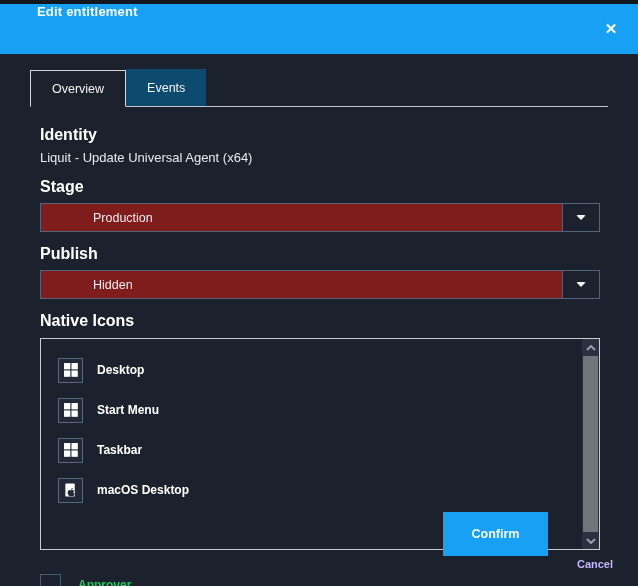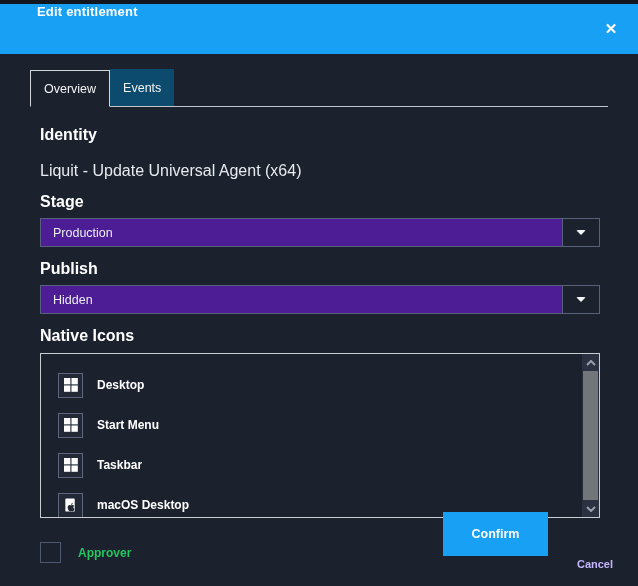--- a/index.html
+++ b/index.html
@@ -17,43 +17,43 @@
   .titlebar .title { color: #ffffff; font-weight: bold; font-size: 13px; margin-left: 37px; letter-spacing: .2px; }
   .close-btn { position: absolute; right: 10px; top: 0; height: 50px; width: 34px; background: transparent;
                border: none; color: #ffffff; font-weight: bold; font-size: 15px; cursor: pointer;
                display: flex; align-items: center; justify-content: center; }
 
   
   .dialog-body { position: absolute; top: 54px; left: 0; right: 0; bottom: 0; background: #1c222d; }
 
   
   .tabs { margin: 15px 30px 0 30px; display: flex; align-items: flex-end; border-bottom: 1px solid #c3c7cd; height: 38px; }
-  .tab { height: 37px; display: flex; align-items: center; justify-content: center; padding: 0 13px;
+  .tab { height: 37px; display: flex; align-items: center; justify-content: center; padding: 0 21px;
          font-size: 12.5px; color: #f2f4f6; cursor: pointer; }
   .tab.active { background: #1c222d; border: 1px solid #d3d6db; border-bottom: 1px solid #1c222d;
                 margin-bottom: -1px; font-weight: normal; }
   .tab.inactive { background: #0c4a6e; border: none; }
 
   .content { padding: 0 38px 0 40px; }
 
   .field-label { color: #ffffff; font-weight: bold; font-size: 16px; }
   .lbl-identity { margin-top: 19px; }
-  .identity-value { margin-top: 18px; color: #e7eaee; font-size: 16px; }
+  .identity-value { margin-top: 6px; color: #e7eaee; font-size: 13px; }
   .lbl-stage, .lbl-publish, .lbl-native { margin-top: 13px; }
 
   .dropdown { margin-top: 7px; height: 29px; border: 1px solid #576179; display: flex; align-items: stretch;
-              background: #4c1d95; cursor: pointer; }
+              background: #7f1d1d; cursor: pointer; padding-left: 40px; }
   .dd-value { display: flex; align-items: center; padding-left: 12px; font-size: 12.5px; color: #eceef1; flex: 1; }
   .dd-btn { width: 37px; border-left: 1px solid #576179; display: flex; align-items: center; justify-content: center;
             background: #1c222d; cursor: pointer; }
   .dd-arrow { width: 0; height: 0; border-left: 5px solid transparent; border-right: 5px solid transparent;
               border-top: 5px solid #f4f5f7; border-radius: 2px; }
 
   
-  .listbox { position: relative; margin-top: 8px; height: 165px; border: 1px solid #c9ccd1; background: #1c222d;
+  .listbox { position: relative; margin-top: 8px; height: 212px; border: 1px solid #c9ccd1; background: #1c222d;
              overflow: hidden; }
   .list-items { padding: 11px 0 0 17px; }
   .list-item { display: flex; align-items: center; height: 40px; cursor: pointer; }
   .icon-box { width: 25px; height: 25px; border: 1px solid #5c667c; display: flex; align-items: center;
               justify-content: center; background: #222836; flex: none; }
   .item-label { margin-left: 14px; color: #ffffff; font-weight: bold; font-size: 12px; }
 
   
   .scrollbar { position: absolute; top: 0; right: 0; bottom: 0; width: 17px; background: #272d3a; }
   .sb-btn { position: absolute; left: 0; right: 0; height: 17px; background: #2b3140; border: none; cursor: pointer;

